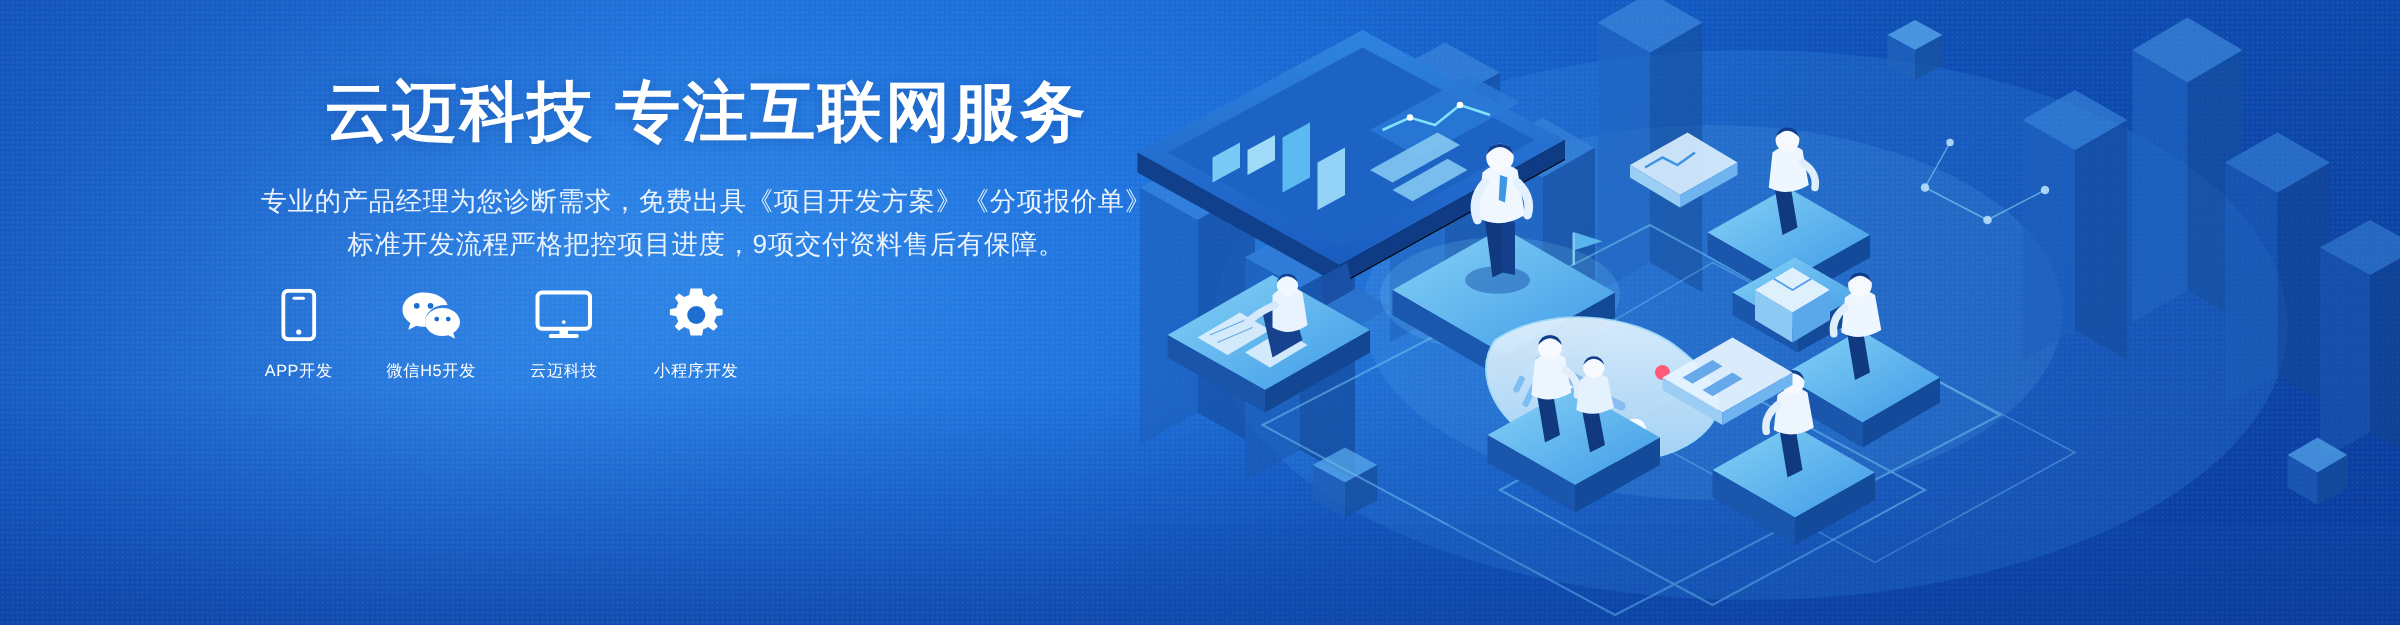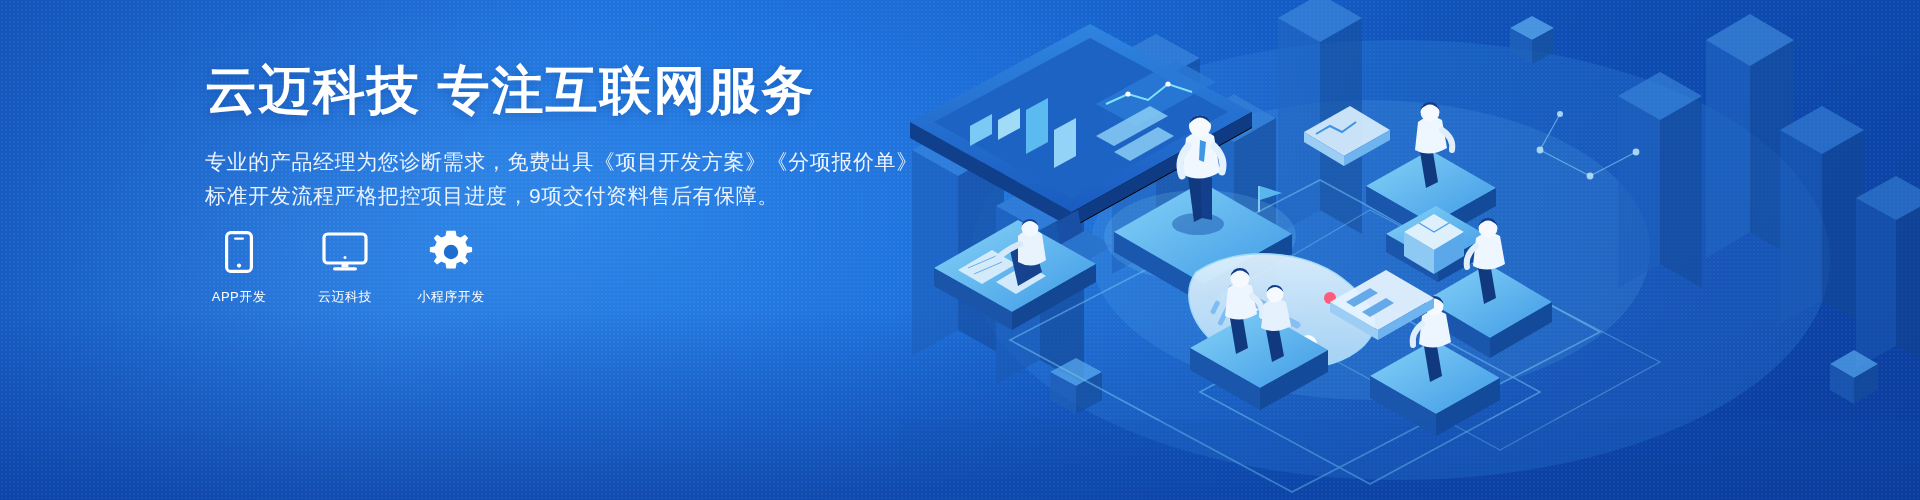--- a/index.html
+++ b/index.html
@@ -53,20 +53,21 @@
     opacity: 0.9;
   }
 
   
   .content {
     position: absolute;
     left: 205px;
     top: 62px;
     width: 720px;
     z-index: 6;
+    text-align: center;
   }
   .headline {
     font-size: 52px;
     font-weight: bold;
     color: #ffffff;
     letter-spacing: 2px;
     line-height: 1.1;
     margin: 0 0 26px 0;
     text-shadow: 0 2px 10px rgba(4,40,110,0.25);
     white-space: nowrap;
@@ -487,20 +488,33 @@
         <svg width="28" height="42" viewBox="0 0 28 42">
           <rect x="1.6" y="1.6" width="24.8" height="38.8" rx="4.2" fill="none" stroke="#ffffff" stroke-width="3.2"></rect>
           <rect x="9" y="6.4" width="10" height="2.4" rx="1.2" fill="#ffffff"></rect>
           <circle cx="14" cy="34.6" r="2.1" fill="#ffffff"></circle>
         </svg>
       </div>
       <div class="service-label">APP开发</div>
     </div>
 
 
+    <div class="service-item">
+      <div class="service-icon">
+        <svg width="48" height="40" viewBox="0 0 48 40">
+          <path d="M18 2 C8.6 2 1 8.2 1 15.8 c0 4.3 2.5 8.1 6.3 10.6 L5.6 32 l6.4 -3.4 c1.9 0.5 3.9 0.8 6 0.8 c0.6 0 1.2 0 1.8 -0.1 c-0.5 -1.3 -0.8 -2.6 -0.8 -4 c0 -7.4 7.3 -13.4 16.3 -13.4 c0.6 0 1.2 0 1.8 0.1 C35.6 6.4 27.6 2 18 2 Z" fill="#ffffff"></path>
+          <circle cx="12.4" cy="12.6" r="2.3" fill="#1b6fd0"></circle>
+          <circle cx="23.4" cy="12.6" r="2.3" fill="#1b6fd0"></circle>
+          <path d="M47 25.6 c0 -6.2 -6.3 -11.2 -14 -11.2 c-7.7 0 -14 5 -14 11.2 c0 6.2 6.3 11.2 14 11.2 c1.7 0 3.3 -0.2 4.8 -0.6 l5.2 2.8 l-1.4 -4.7 C44.9 32.2 47 29.1 47 25.6 Z" fill="#ffffff"></path>
+          <circle cx="28.4" cy="23.2" r="1.9" fill="#1b6fd0"></circle>
+          <circle cx="37.6" cy="23.2" r="1.9" fill="#1b6fd0"></circle>
+        </svg>
+      </div>
+      <div class="service-label">微信H5开发</div>
+    </div>
 
     <div class="service-item">
       <div class="service-icon">
         <svg width="46" height="40" viewBox="0 0 46 40">
           <rect x="2" y="2" width="42" height="29" rx="3.6" fill="none" stroke="#ffffff" stroke-width="3.2"></rect>
           <circle cx="23" cy="25.6" r="1.5" fill="#ffffff"></circle>
           <rect x="19.6" y="31" width="6.8" height="4.4" fill="#ffffff"></rect>
           <rect x="11" y="35.2" width="24" height="3.2" rx="1.6" fill="#ffffff"></rect>
         </svg>
       </div>

